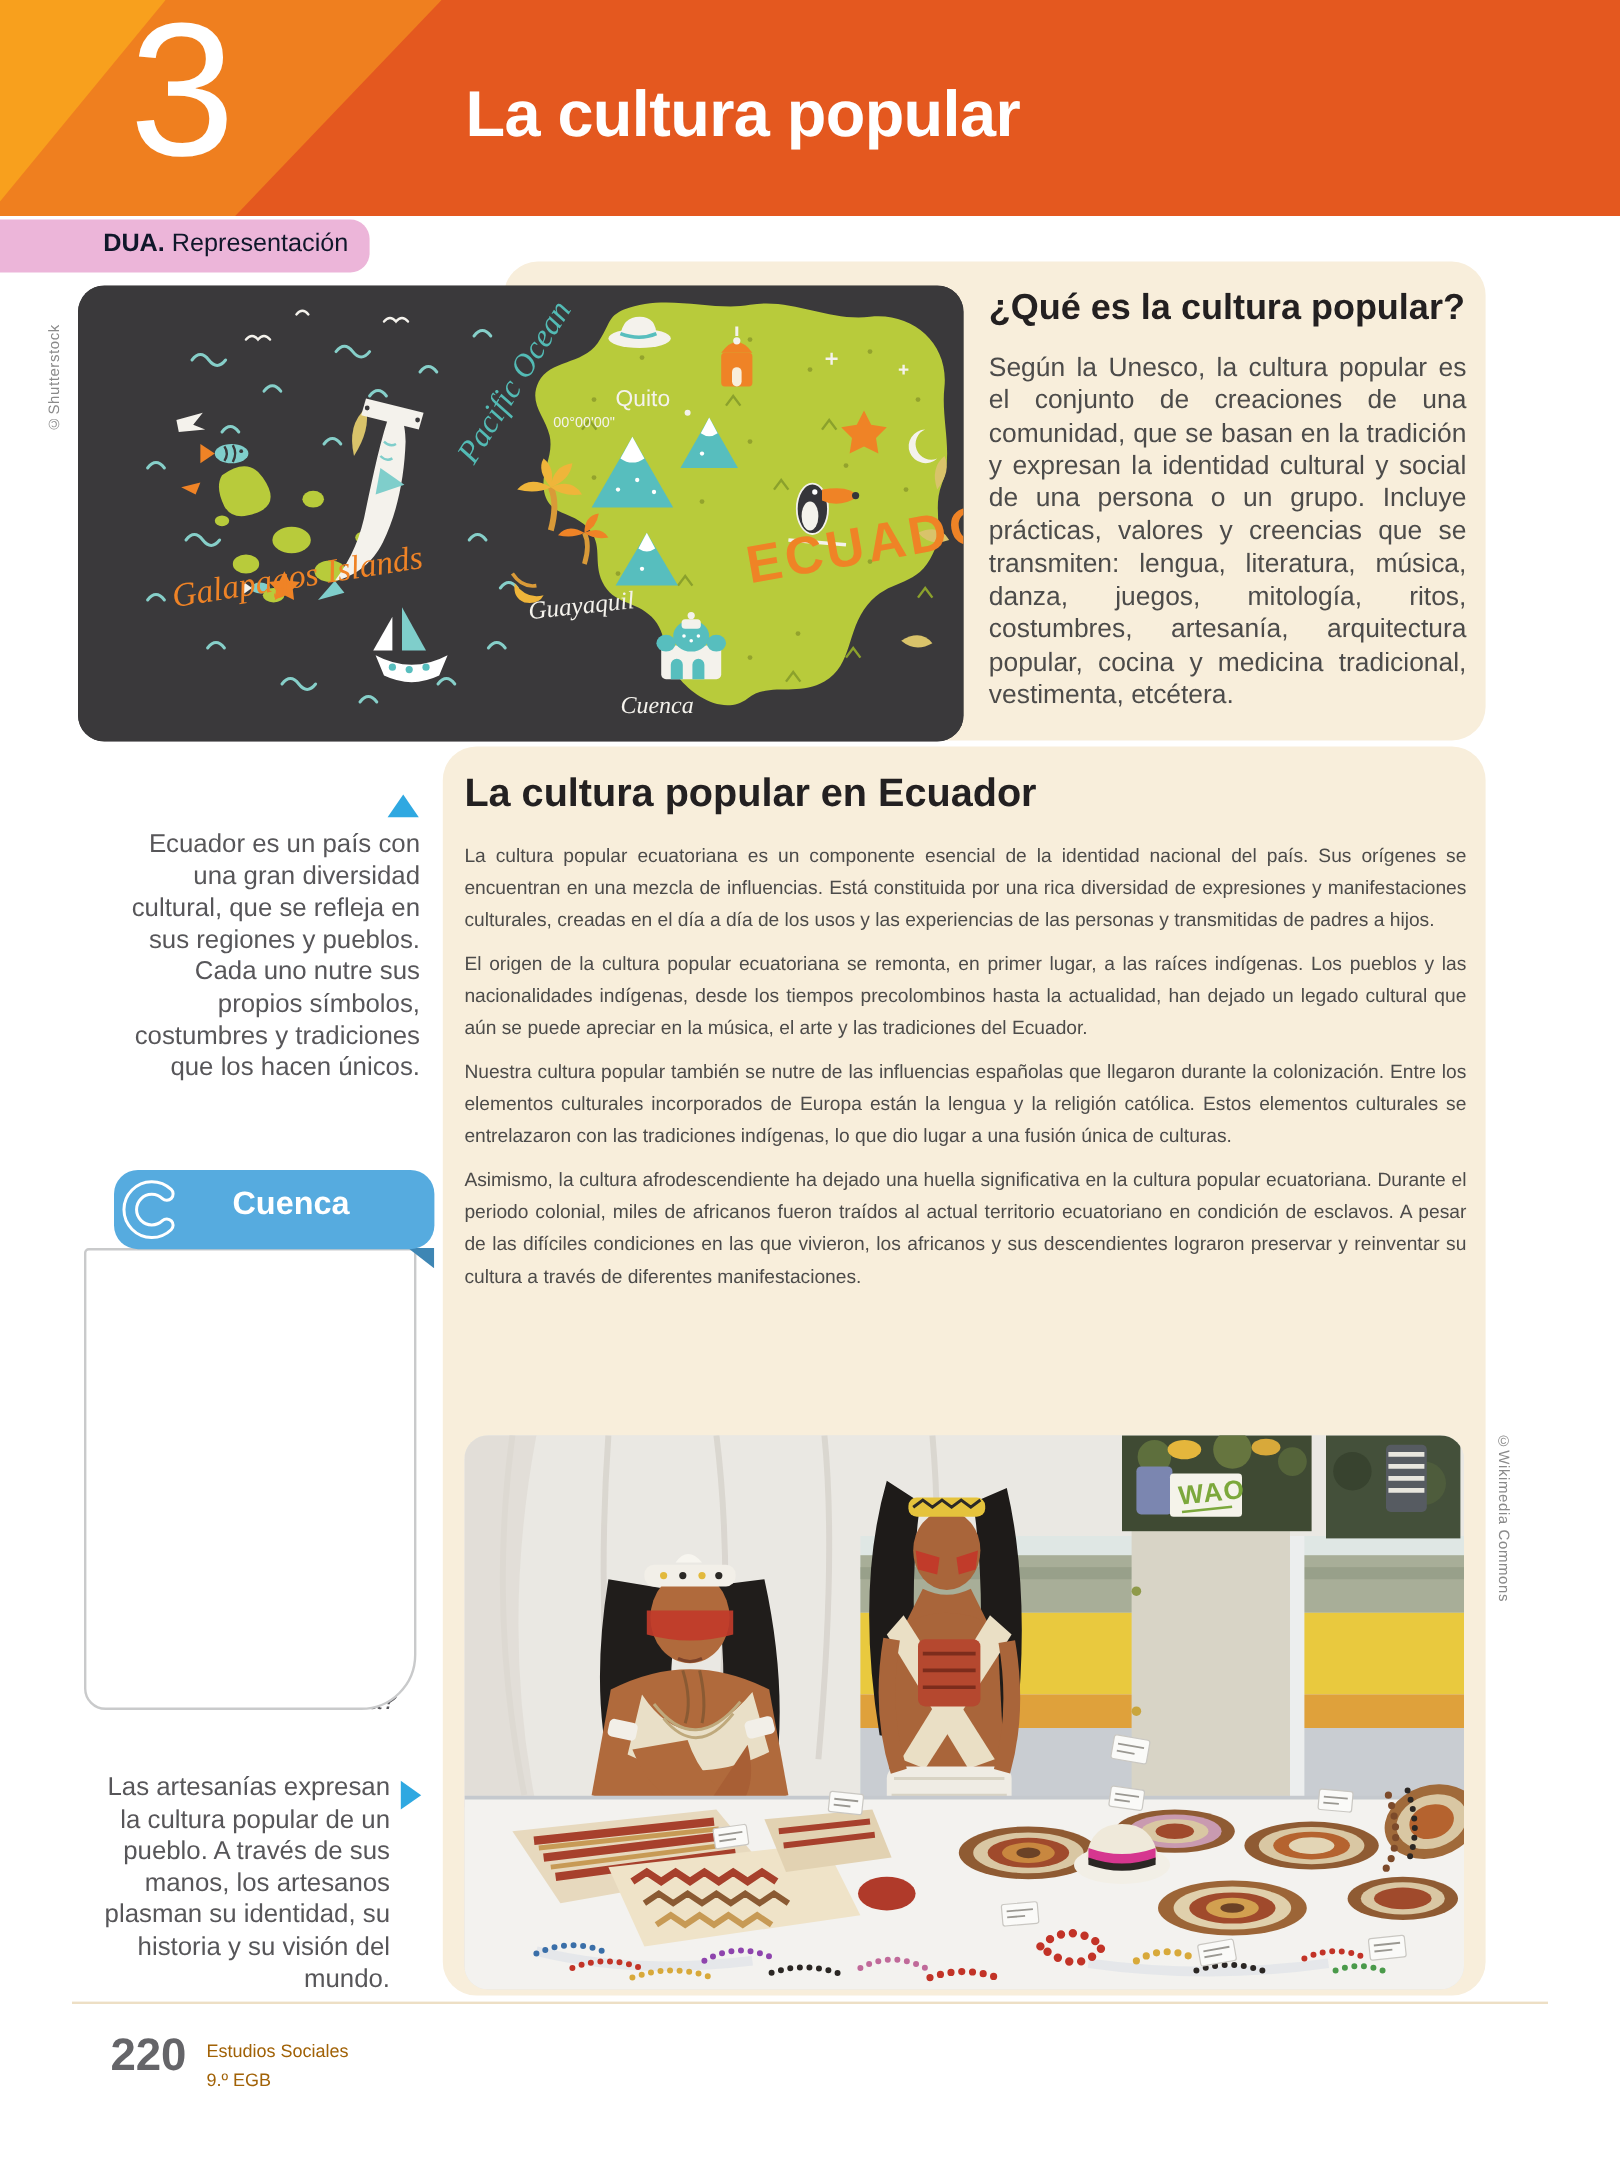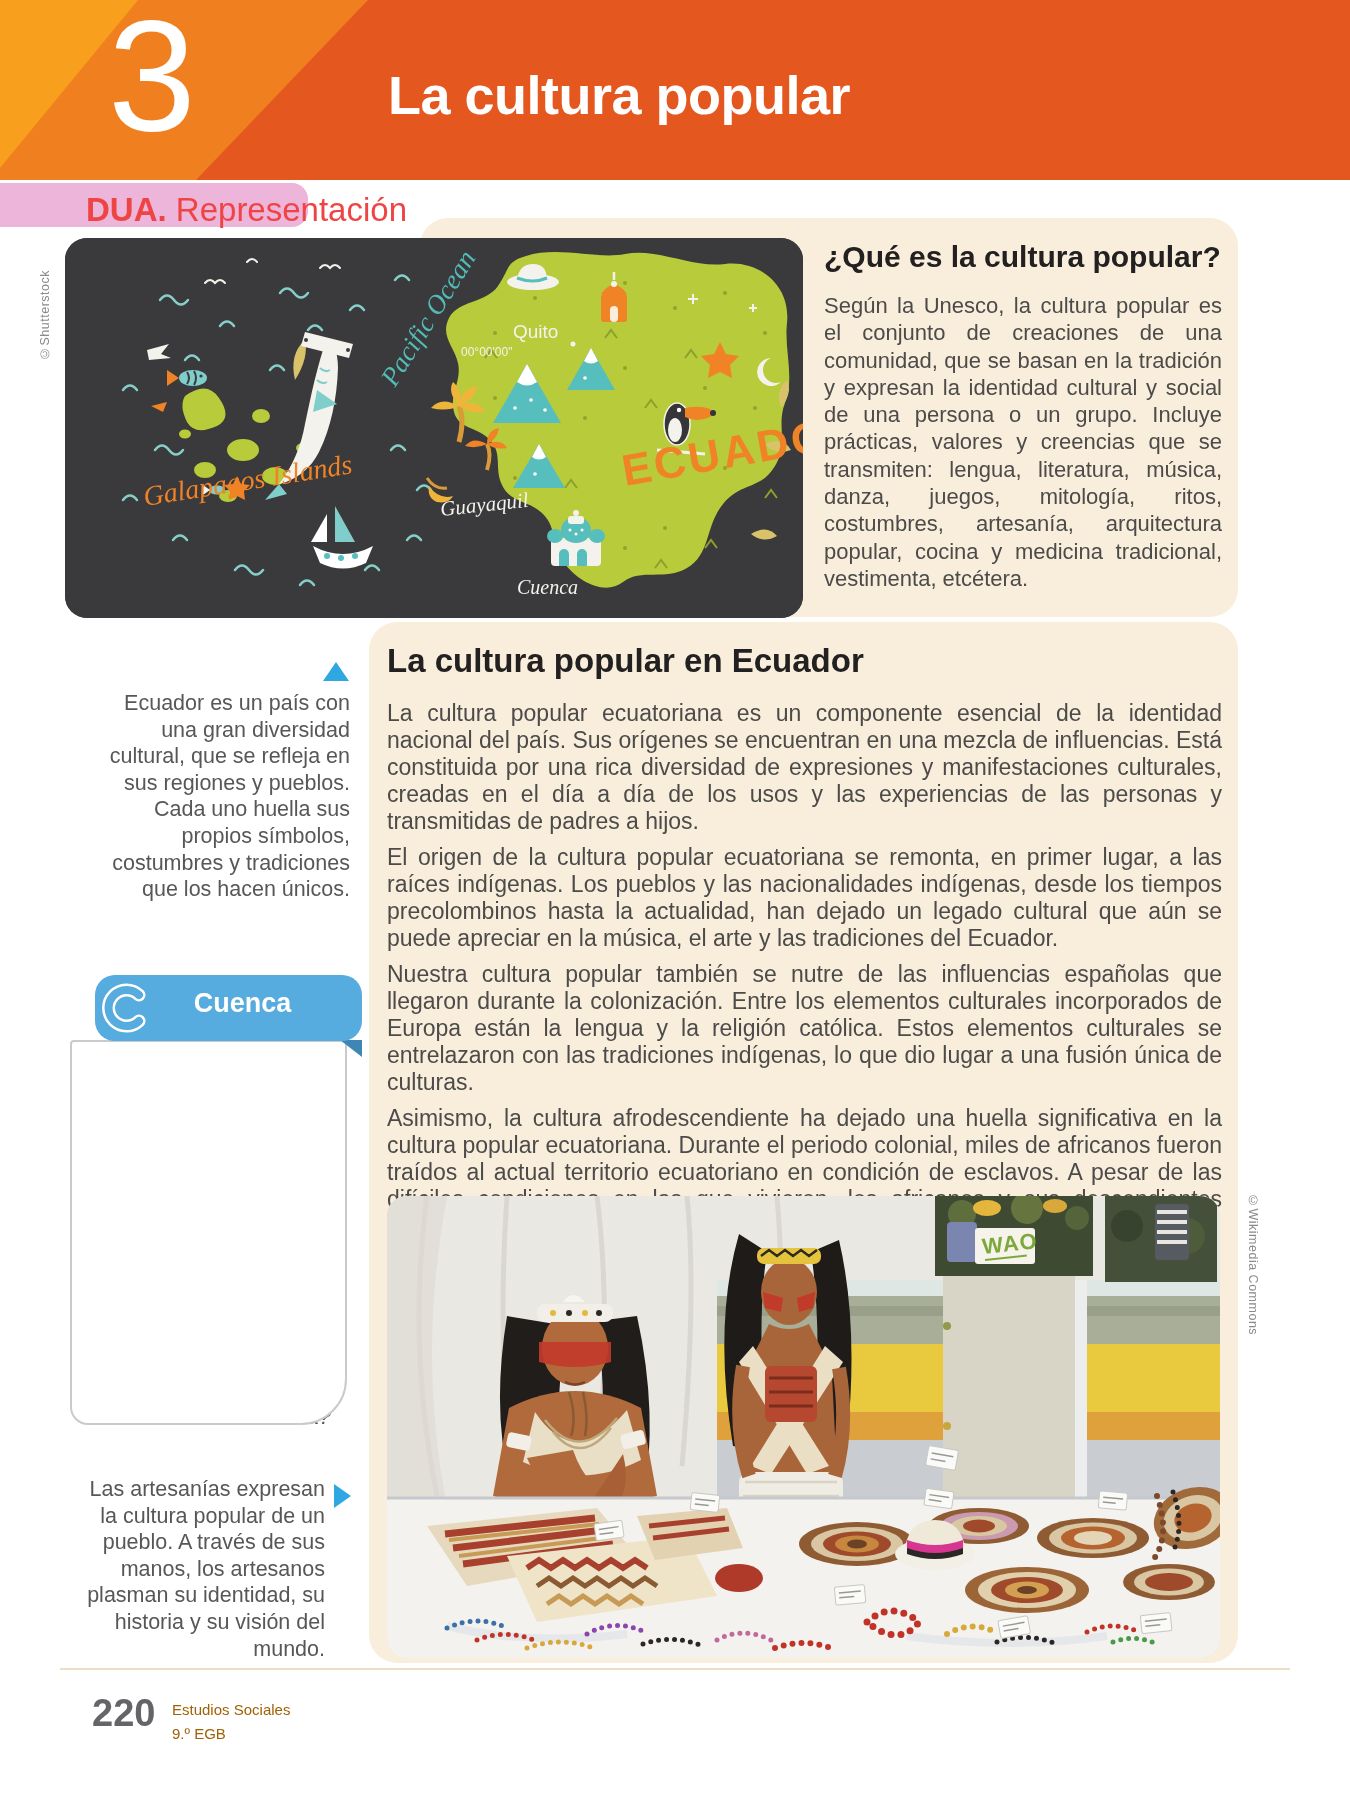--- a/index.html
+++ b/index.html
@@ -10,41 +10,41 @@
   
   .header{left:0;top:0;width:1350px;height:180px;background:#e4581f;}
   .stripe-mid{left:0;top:0;width:400px;height:180px;background:#ef7f1f;
               clip-path:polygon(0 0,368px 0,196px 180px,0 180px);}
   .stripe-light{left:0;top:0;width:200px;height:180px;background:#f8a01d;
               clip-path:polygon(0 0,138px 0,0 168px);}
   .unit-number{left:108px;top:-4px;font-size:158px;font-weight:400;color:#fff;line-height:1;}
   .page-title{left:388px;top:64px;font-size:54px;font-weight:700;color:#fff;letter-spacing:-.5px;}
 
   .dua-bar{left:0;top:183px;width:308px;height:44px;background:#ecb5d9;border-radius:0 16px 16px 0;}
-  .dua-text{left:86px;top:191px;font-size:33px;color:#ef4444;}
+  .dua-text{left:86px;top:191px;font-size:21px;color:#0f172a;}
   .dua-text b{font-weight:700;}
 
   .credit-v{font-size:12.5px;color:#8a8a8a;letter-spacing:.5px;}
   .credit-left{left:38px;top:250px;writing-mode:vertical-rl;transform:rotate(180deg);height:110px;}
   .credit-right{left:1246px;top:1194px;writing-mode:vertical-rl;height:150px;}
 
   
   .cream1{left:420px;top:218px;width:818px;height:399px;background:#f8eedb;border-radius:28px;}
   .cream2{left:369px;top:622px;width:869px;height:1041px;background:#f8eedb;border-radius:28px;}
 
   
   .map-box{left:65px;top:238px;width:738px;height:380px;border-radius:22px;overflow:hidden;background:#3a393b;}
 
   
   .intro-heading{left:824px;top:240px;width:400px;font-size:30px;font-weight:700;color:#232021;}
   .intro-body{left:824px;top:292px;width:398px;font-size:22px;line-height:27.3px;text-align:justify;color:#4c4b4a;}
 
   
   .section-heading{left:387px;top:642px;width:840px;font-size:33px;font-weight:700;color:#232021;}
-  .section-body{left:387px;top:700px;width:835px;font-size:23px;line-height:27px;text-align:justify;color:#4c4b4a;}
+  .section-body{left:387px;top:700px;width:835px;font-size:16px;line-height:27px;text-align:justify;color:#4c4b4a;}
   .section-body p{margin:0 0 9px 0;}
 
   
   .tri-up{width:0;height:0;border-left:13px solid transparent;border-right:13px solid transparent;
           border-bottom:19px solid #2fa8e1;}
   .tri-right{width:0;height:0;border-top:12px solid transparent;border-bottom:12px solid transparent;
           border-left:17px solid #2fa8e1;}
   .caption{font-size:21.5px;line-height:26.6px;color:#575659;text-align:right;}
   .caption1{left:88px;top:690px;width:262px;}
   .caption2{left:70px;top:1476px;width:255px;}
@@ -300,21 +300,21 @@
 
   <div class="abs section-heading">La cultura popular en Ecuador</div>
   <div class="abs section-body">
     <p>La cultura popular ecuatoriana es un componente esencial de la identidad nacional del país. Sus orígenes se encuentran en una mezcla de influencias. Está constituida por una rica diversidad de expresiones y manifestaciones culturales, creadas en el día a día de los usos y las experiencias de las personas y transmitidas de padres a hijos.</p>
     <p>El origen de la cultura popular ecuatoriana se remonta, en primer lugar, a las raíces indígenas. Los pueblos y las nacionalidades indígenas, desde los tiempos precolombinos hasta la actualidad, han dejado un legado cultural que aún se puede apreciar en la música, el arte y las tradiciones del Ecuador.</p>
     <p>Nuestra cultura popular también se nutre de las influencias españolas que llegaron durante la colonización. Entre los elementos culturales incorporados de Europa están la lengua y la religión católica. Estos elementos culturales se entrelazaron con las tradiciones indígenas, lo que dio lugar a una fusión única de culturas.</p>
     <p>Asimismo, la cultura afrodescendiente ha dejado una huella significativa en la cultura popular ecuatoriana. Durante el periodo colonial, miles de africanos fueron traídos al actual territorio ecuatoriano en condición de esclavos. A pesar de las difíciles condiciones en las que vivieron, los africanos y sus descendientes lograron preservar y reinventar su cultura a través de diferentes manifestaciones.</p>
   </div>
 
   <div class="abs tri-up" style="left:323px;top:662px;"></div>
-  <div class="abs caption caption1">Ecuador es un país con una gran diversidad cultural, que se refleja en sus regiones y pueblos. Cada uno huella sus propios símbolos, costumbres y tradiciones que los hacen únicos.</div>
+  <div class="abs caption caption1">Ecuador es un país con una gran diversidad cultural, que se refleja en sus regiones y pueblos. Cada uno nutre sus propios símbolos, costumbres y tradiciones que los hacen únicos.</div>
 
   <div class="abs digital-box"></div>
   <div class="abs digital-tail"></div>
   <div class="abs digital-bar">
     <svg width="50" height="50" viewBox="0 0 50 50" style="position:absolute;left:6px;top:8px;">
       <path d="M38 12 A18 18 0 1 0 38 38" fill="none" stroke="#ffffff" stroke-width="13" stroke-linecap="round"></path>
       <path d="M38 12 A18 18 0 1 0 38 38" fill="none" stroke="#56abdf" stroke-width="8" stroke-linecap="round"></path>
     </svg>
   </div>
   <div class="abs digital-label">Cuenca</div>

